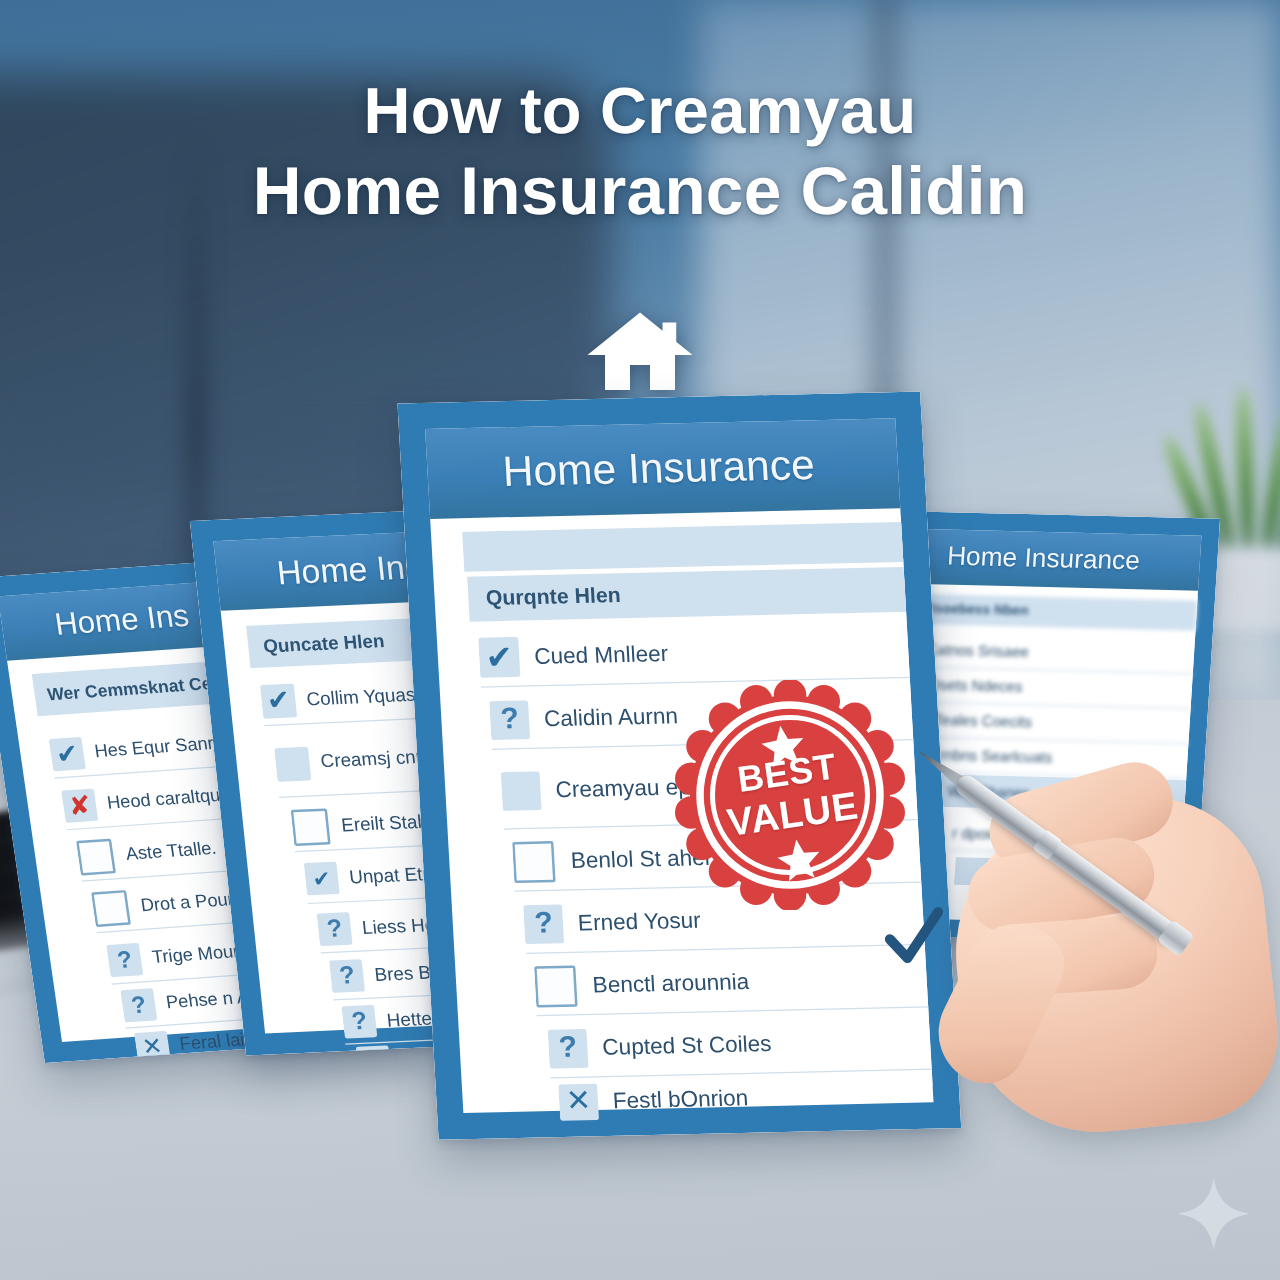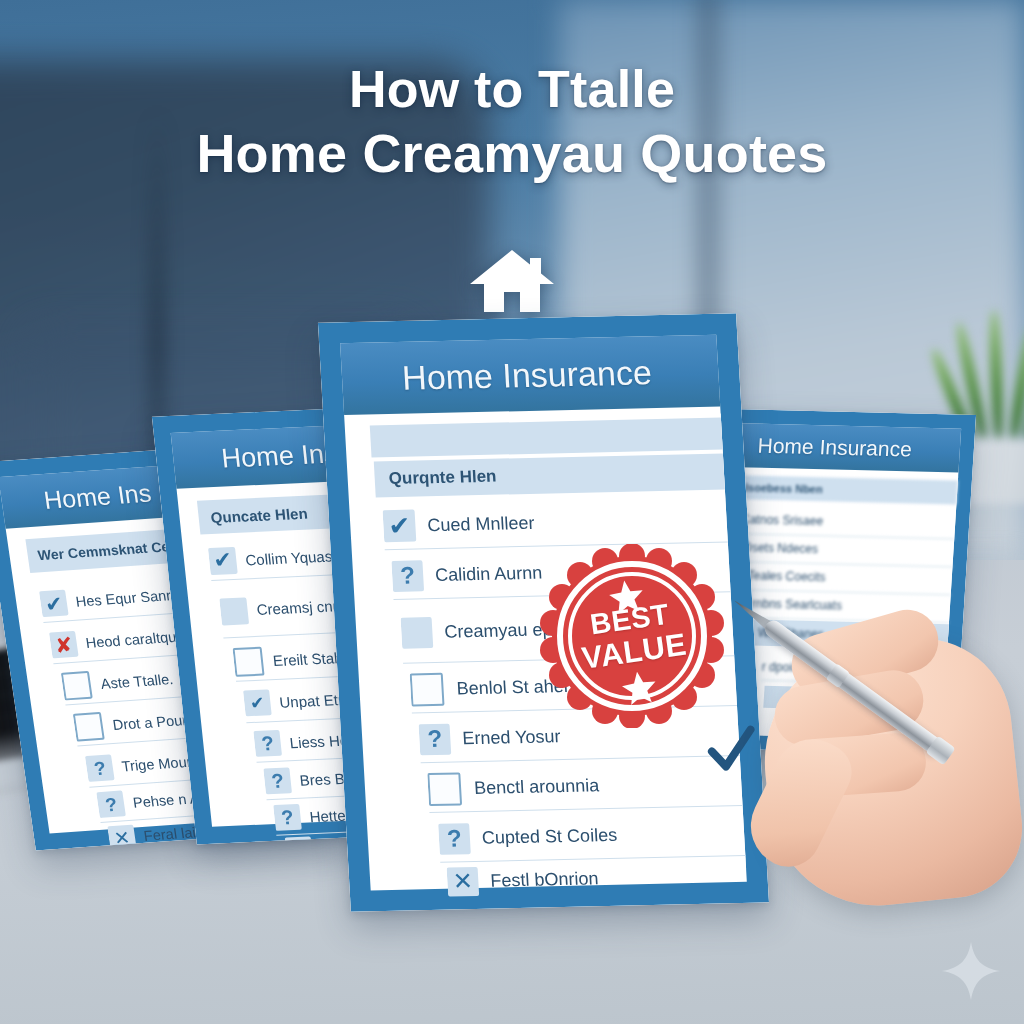--- a/index.html
+++ b/index.html
@@ -161,22 +161,22 @@
     <div class="leaf" style="left:18px;height:96px;transform:rotate(-22deg);"></div>
     <div class="leaf" style="left:32px;height:118px;transform:rotate(-12deg);"></div>
     <div class="leaf" style="left:47px;height:128px;transform:rotate(-2deg);"></div>
     <div class="leaf" style="left:62px;height:112px;transform:rotate(9deg);"></div>
     <div class="leaf" style="left:76px;height:92px;transform:rotate(19deg);"></div>
 
     <div class="plant-pot"></div>
   </div>
 
   <div class="title">
-    <span>How to Ttalle</span>
-    <span class="l2">Home Creamyau Quotes</span>
+    <span>How to Creamyau</span>
+    <span class="l2">Home Insurance Calidin</span>
   </div>
 
   <div class="houseicon">
     <svg viewBox="0 0 100 72" width="100" height="72" aria-hidden="true">
       <path d="M50 6 L92 40 L78 40 L78 68 L58 68 L58 48 L42 48 L42 68 L22 68 L22 40 L8 40 Z" fill="#ffffff"></path>
       <rect x="68" y="14" width="11" height="20" fill="#ffffff"></rect>
     </svg>
   </div>
 
   <div class="card" id="card1">

